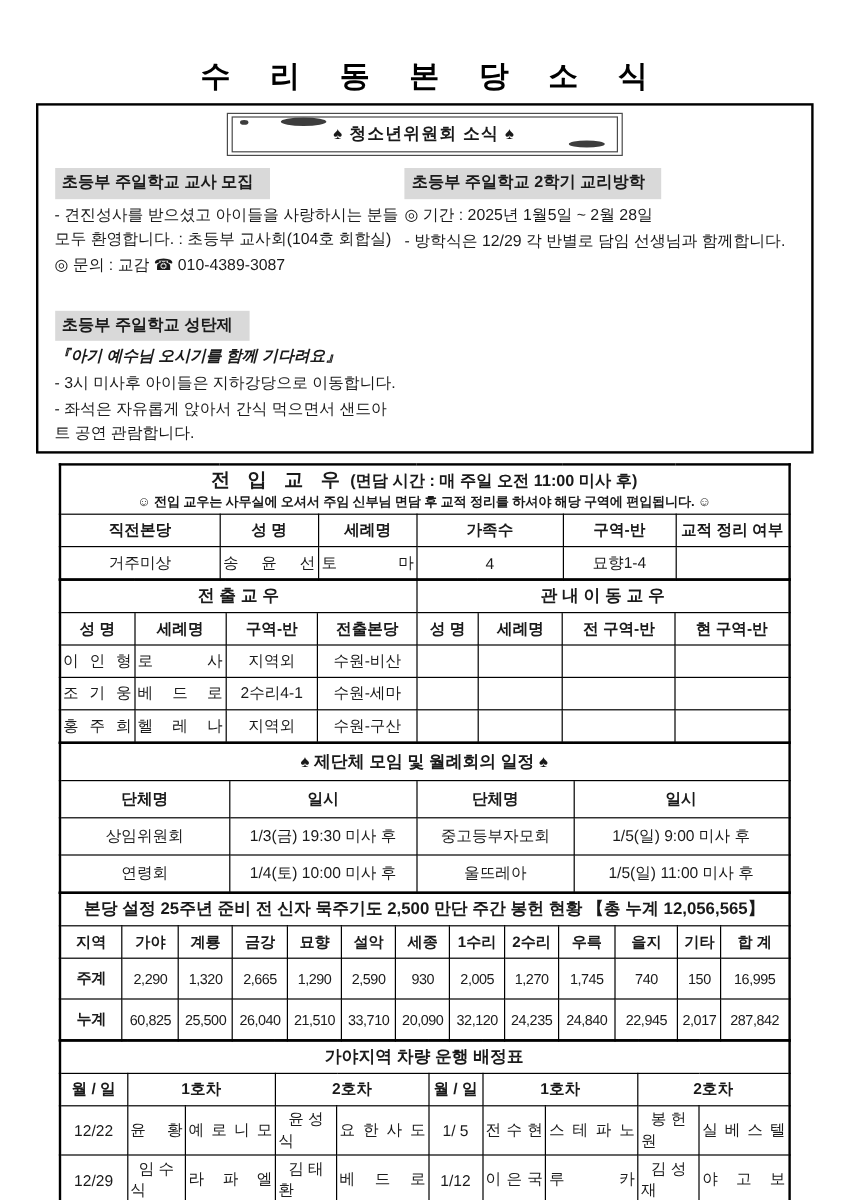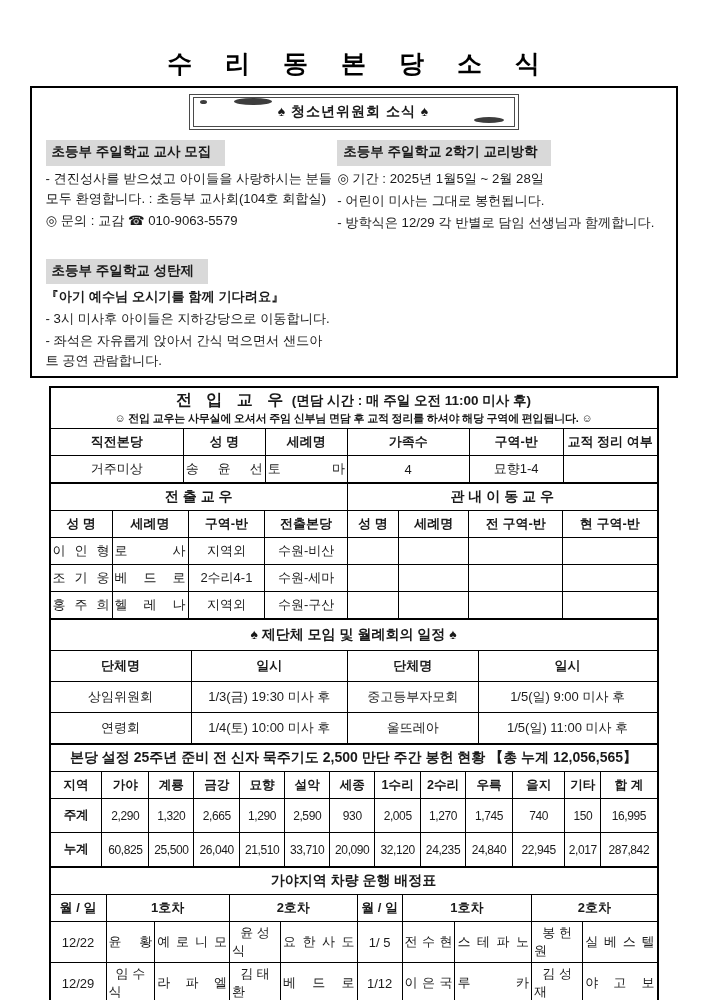--- a/index.html
+++ b/index.html
@@ -32,21 +32,21 @@
   .cols{display:flex;gap:4px;}
   .col{font-size:13.2px;line-height:1.52;}
   .col-left{width:47%;}
   .col-right{width:53%;}
   .sec-head{
     display:inline-block;background:#d9d9d9;font-weight:bold;
     font-size:13.5px;padding:2px 14px 3px 6px;margin:0 0 3px;
   }
   .gap{height:26px;}
   .col p{margin:0 0 2px;}
-  .bold-line{font-weight:bold;}
+  .bold-line{font-weight:bold;font-style:italic;}
   
   .tbl{
     width:610px;margin:8px auto 0;border-collapse:collapse;
     table-layout:fixed;font-size:13px;border:2px solid #000;
   }
   .tbl + .tbl{margin-top:-2px;}
   .tbl th,.tbl td{border:1px solid #000;padding:2px 2px;text-align:center;height:22px;}
   .sect-title{font-weight:bold;font-size:14px;padding:3px 0;}
   .big-title{font-size:16px;letter-spacing:5px;}
   .title-suffix{font-size:13.5px;}
@@ -73,35 +73,34 @@
       <span class="blob blob-b"></span>
       <span class="blob blob-c"></span>
       <div class="yt-inner">♠ 청소년위원회 소식 ♠</div>
     </div>
 
     <div class="cols">
       <div class="col col-left">
         <div>
           <span class="sec-head">초등부 주일학교 교사 모집</span>
           <p>- 견진성사를 받으셨고 아이들을 사랑하시는 분들 모두 환영합니다. : 초등부 교사회(104호 회합실)</p>
-          <p>◎ 문의 : 교감 ☎ 010-9063-5579</p>
+          <p>◎ 문의 : 교감 ☎ 010-4389-3087</p>
         </div>
         <div class="gap"></div>
         <div>
           <span class="sec-head">초등부 주일학교 성탄제</span>
           <p class="bold-line">『아기 예수님 오시기를 함께 기다려요』</p>
           <p>- 3시 미사후 아이들은 지하강당으로 이동합니다.</p>
           <p>- 좌석은 자유롭게 앉아서 간식 먹으면서 샌드아트 공연 관람합니다.</p>
         </div>
       </div>
       <div class="col col-right">
         <div>
           <span class="sec-head">초등부 주일학교 2학기 교리방학</span>
           <p>◎ 기간 : 2025년 1월5일 ~ 2월 28일</p>
-          <p>- 어린이 미사는 그대로 봉헌됩니다.</p>
           <p>- 방학식은 12/29 각 반별로 담임 선생님과 함께합니다.</p>
         </div>
       </div>
     </div>
   </div>
 
   <table class="tbl">
     <colgroup>
       <col style="width:22%">
         <col style="width:13.5%">

